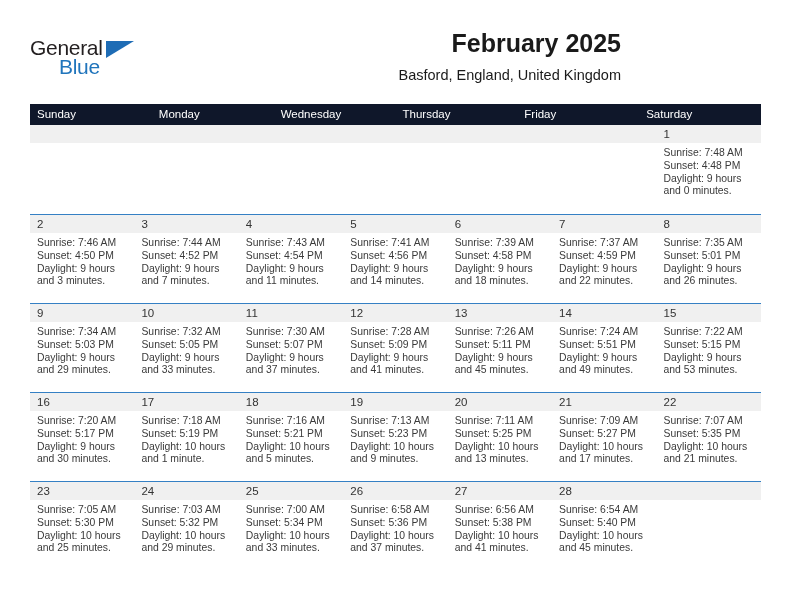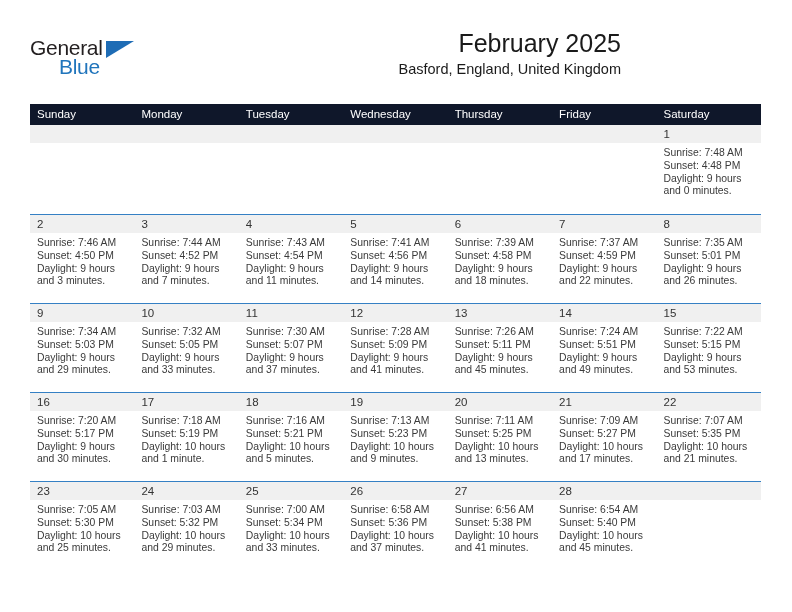--- a/index.html
+++ b/index.html
@@ -68,27 +68,28 @@
     position: absolute;
     right: 0;
     top: 0;
     text-align: right;
   }
   .cal-title {
     font-size: 25px;
     color: #1a1a1a;
     line-height: 30px;
     white-space: nowrap;
-    font-weight: normal;
+    font-weight: bold;
     text-align: right;
   }
   .cal-subtitle {
     font-size: 14.5px;
     color: #1a1a1a;
     line-height: 22px;
+    margin-top: 6px;
     white-space: nowrap;
   }
 
   
   .calendar {
     position: absolute;
     left: 30px;
     top: 104px;
     width: 731px;
   }
@@ -168,21 +169,20 @@
       <div class="cal-title">February 2025</div>
       <div class="cal-subtitle">Basford, England, United Kingdom</div>
     </div>
 
   </div>
 
   <div class="calendar">
     <div class="dow-row" id="dow-row">
         <div class="dow-cell">Sunday</div>
         <div class="dow-cell">Monday</div>
-        <div class="dow-cell">Tuesday</div>
         <div class="dow-cell">Wednesday</div>
         <div class="dow-cell">Thursday</div>
         <div class="dow-cell">Friday</div>
         <div class="dow-cell">Saturday</div>
       </div>
     <div id="weeks-container">
         <div class="week-row">
           <div class="day-cell empty">
             <div class="day-num"></div>
           </div>

